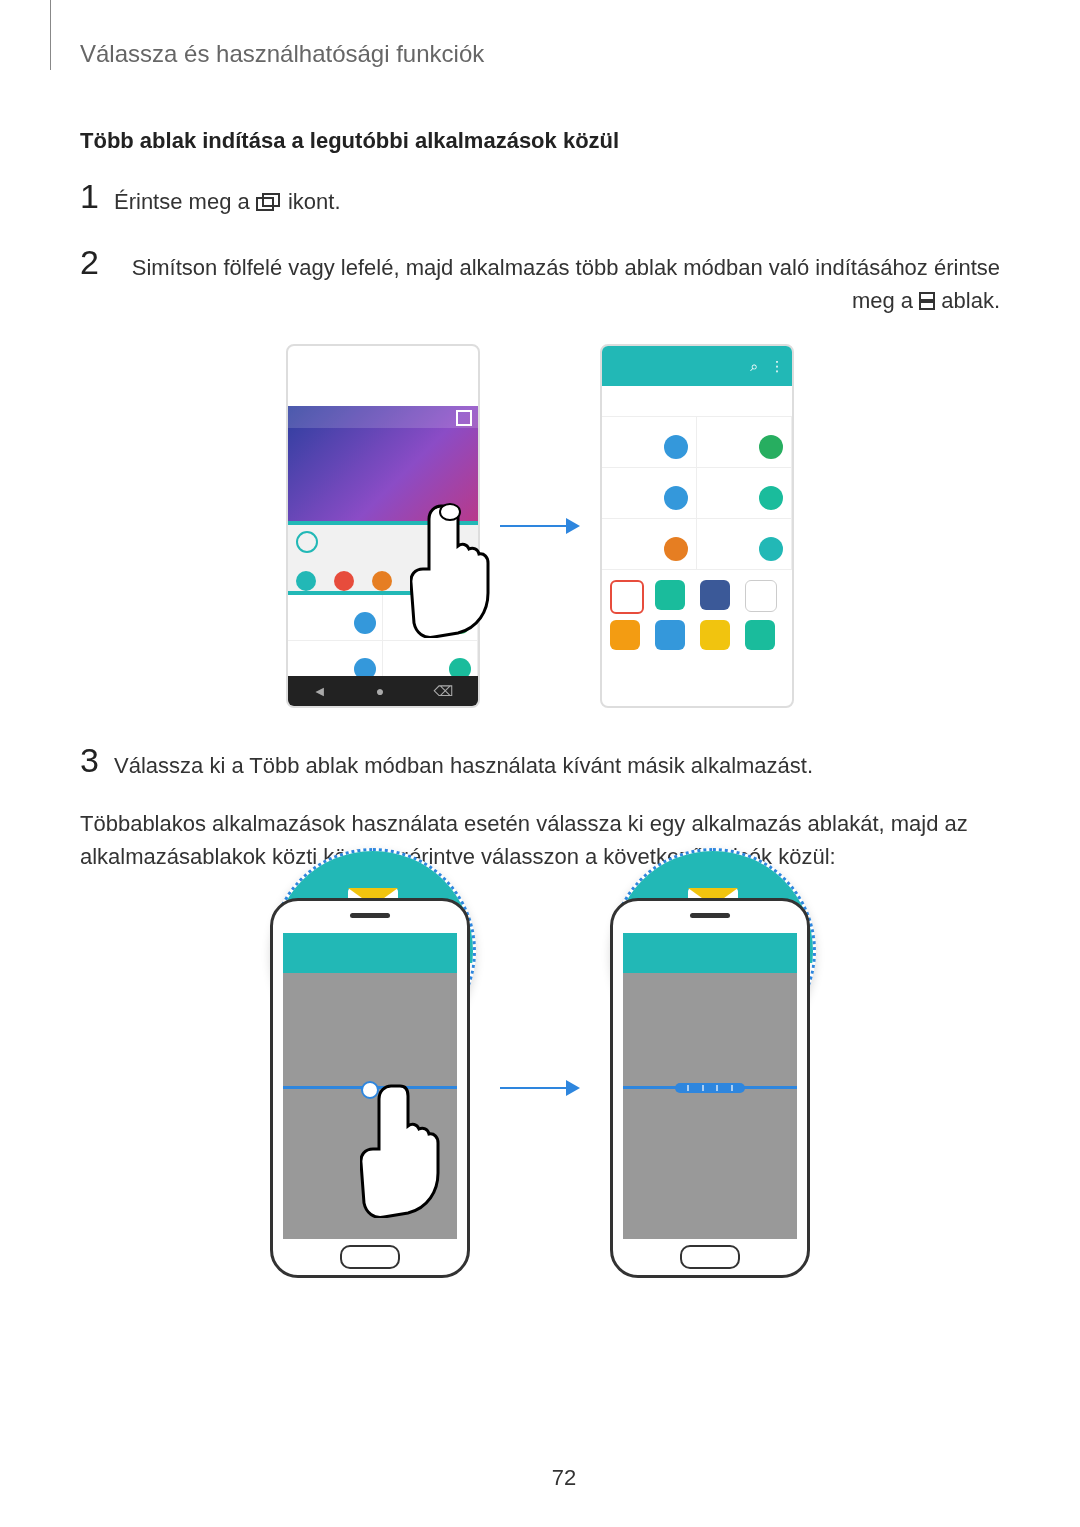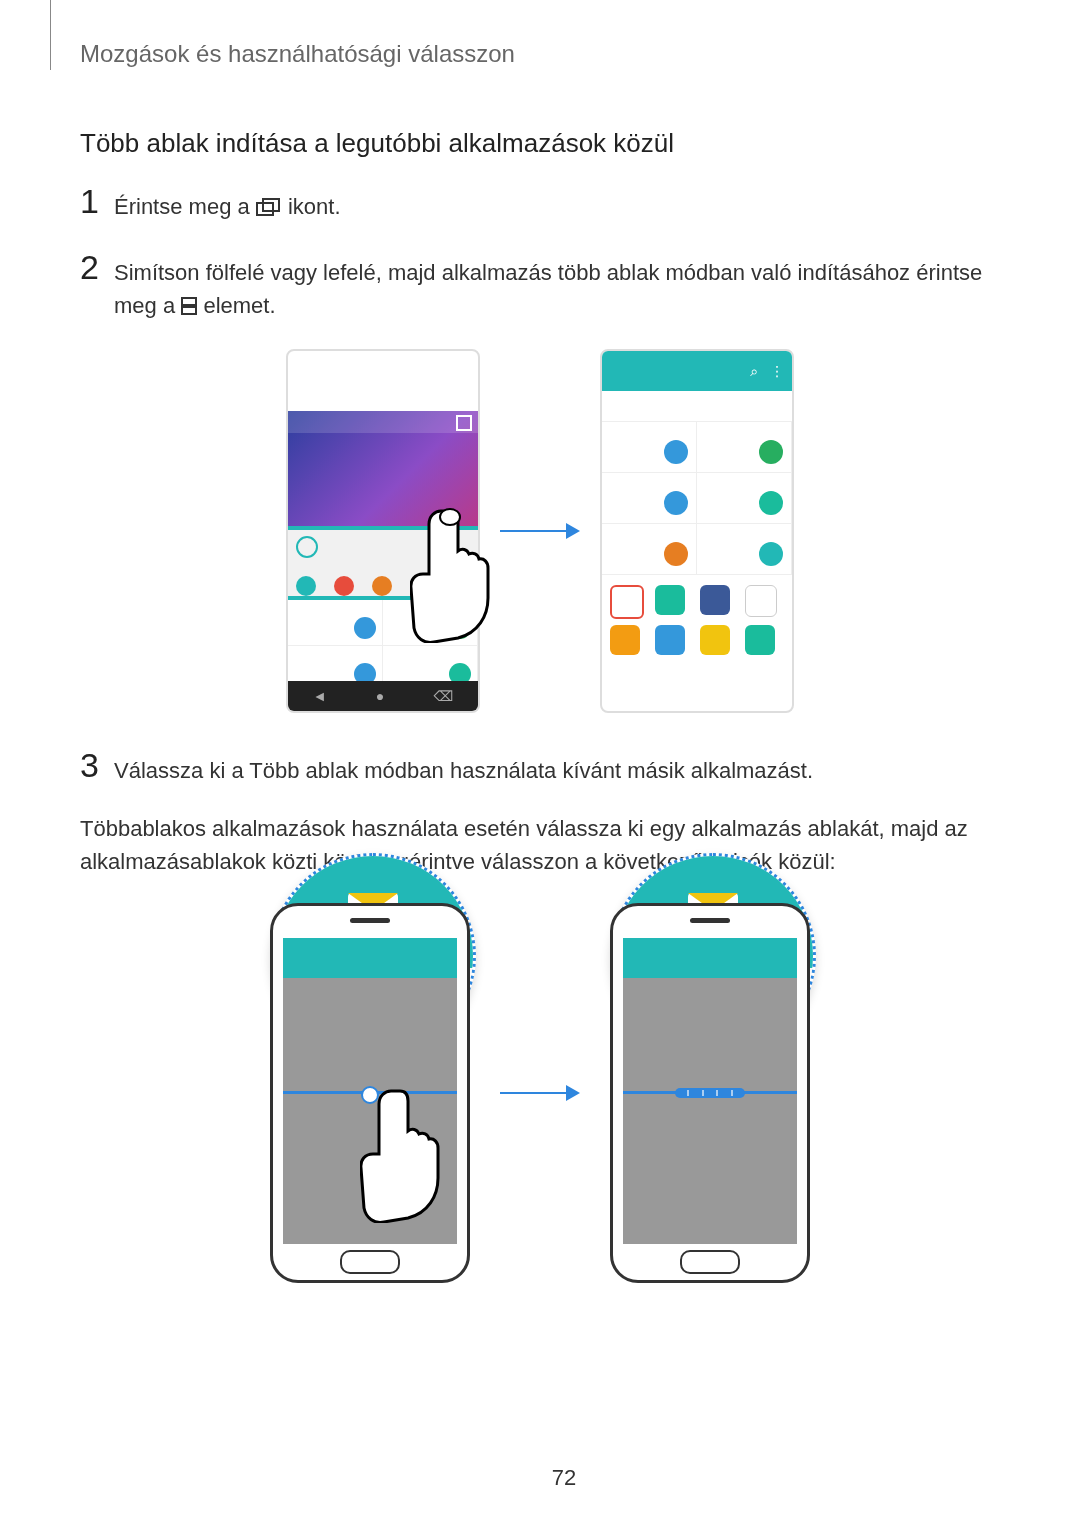--- a/index.html
+++ b/index.html
@@ -24,22 +24,22 @@
     height: 70px;
     background: #888;
   }
   .header-text {
     font-size: 24px;
     color: #666;
     margin-top: 0;
     margin-bottom: 60px;
   }
   .section-heading {
-    font-size: 26px;
-    font-weight: normal;
+    font-size: 22px;
+    font-weight: bold;
     color: #222;
     margin: 43px 0 25px 0;
   }
   .step {
     display: flex;
     align-items: flex-start;
     margin-bottom: 25px;
   }
   .step-num {
     font-size: 34px;
@@ -47,20 +47,21 @@
     color: #222;
     width: 34px;
     line-height: 1;
     flex-shrink: 0;
   }
   .step-text {
     font-size: 22px;
     color: #333;
     line-height: 1.5;
     padding-top: 6px;
+    text-align: right;
   }
   .inline-icon {
     display: inline-block;
     vertical-align: -2px;
   }
   .body-text {
     font-size: 22px;
     color: #333;
     line-height: 1.5;
     margin-bottom: 25px;
@@ -301,21 +302,21 @@
   }
 
   .fig-unit{position:relative;}
 </style>
 </head>
 <body>
 
 <div class="page">
   <div class="left-rule"></div>
 
-  <div class="header-text">Mozgások és használhatósági válasszon</div>
+  <div class="header-text">Válassza és használhatósági funkciók</div>
 
   <div class="section-heading">Több ablak indítása a legutóbbi alkalmazások közül</div>
 
   <div class="step">
     <div class="step-num">1</div>
     <div class="step-text">
       <span>Érintse meg a </span>
       <span class="inline-icon">
         <svg width="26" height="18" viewBox="0 0 26 18">
           <rect x="1" y="5" width="16" height="12" fill="none" stroke="#333" stroke-width="2"></rect>
@@ -329,21 +330,21 @@
   <div class="step">
     <div class="step-num">2</div>
     <div class="step-text">
       <span>Simítson fölfelé vagy lefelé, majd alkalmazás több ablak módban való indításához érintse meg a </span>
       <span class="inline-icon">
         <svg width="16" height="18" viewBox="0 0 16 18">
           <rect x="1" y="1" width="14" height="7" fill="none" stroke="#333" stroke-width="2"></rect>
           <rect x="1" y="10" width="14" height="7" fill="none" stroke="#333" stroke-width="2"></rect>
         </svg>
       </span>
-      <span> elemet.</span>
+      <span> ablak.</span>
     </div>
   </div>
 
   <div class="figure1">
     <div class="fig-unit">
       <div class="phone-screen">
         <div class="phone-a-top">
           <div class="mini-bar">
               <span class="sq"></span>
             </div>

